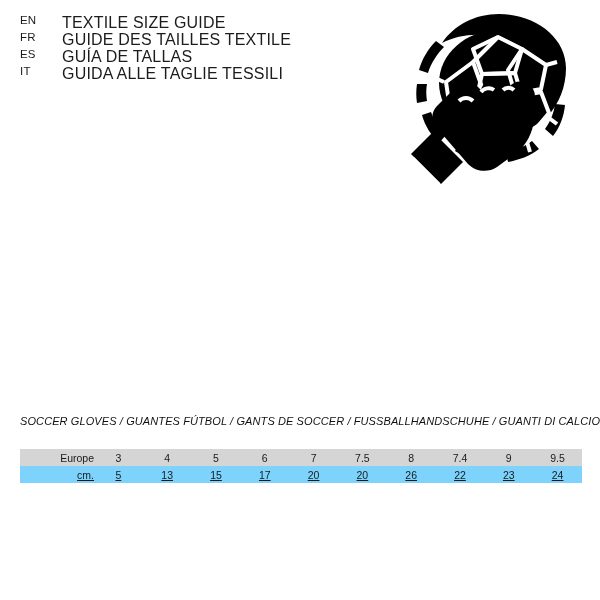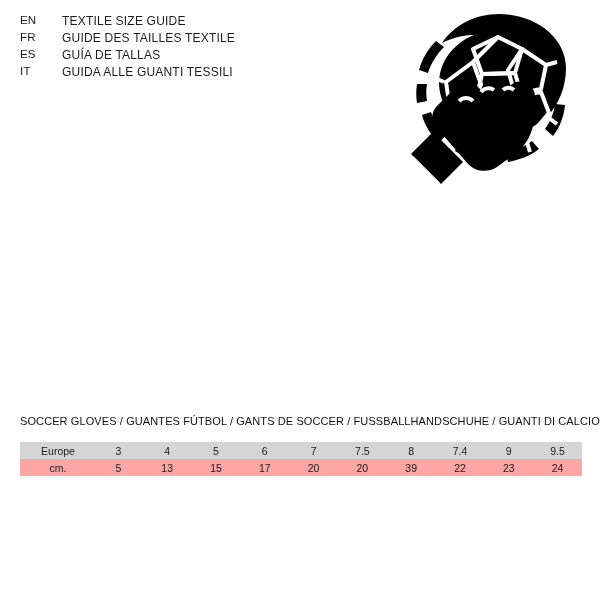--- a/index.html
+++ b/index.html
@@ -31,21 +31,21 @@
     letter-spacing: 0.2px;
     color: #1c1c1c;
   }
   .legend-code {
     width: 42px;
     flex: 0 0 42px;
     font-size: 11.5px;
   }
   .legend-label {
     white-space: nowrap;
-    font-size: 12px;
+    font-size: 16px;
   }
 
   
   .illustration {
     position: absolute;
     top: 8px;
     left: 395px;
     width: 190px;
     height: 190px;
   }
@@ -59,44 +59,46 @@
   .table-wrap {
     position: absolute;
     left: 20px;
     top: 415px;
     width: 562px;
   }
   .table-title {
     font-size: 11px;
     letter-spacing: 0.1px;
     color: #111111;
-    padding-bottom: 15px;
+    padding-bottom: 22px;
     white-space: nowrap;
+    font-style: italic;
   }
   table.size-table {
     border-collapse: collapse;
     width: 562px;
     table-layout: fixed;
   }
   table.size-table tr.row-shaded {
     background: #d5d5d5;
   }
   table.size-table tr.row-plain {
-    background: #fca5a5;
+    background: #7dd3fc;
+    text-decoration: underline;
   }
   table.size-table td {
     font-size: 10.5px;
     color: #1a1a1a;
     height: 17px;
     padding: 0;
     text-align: center;
     vertical-align: middle;
   }
   table.size-table td.row-head {
-    text-align: center;
+    text-align: right;
     padding-left: 2px;
     width: 72px;
   }
 </style>
 </head>
 <body>
 
 <div class="legend">
   <div class="legend-row">
     <span class="legend-code">EN</span>
@@ -105,21 +107,21 @@
   <div class="legend-row">
     <span class="legend-code">FR</span>
     <span class="legend-label">GUIDE DES TAILLES TEXTILE</span>
   </div>
   <div class="legend-row">
     <span class="legend-code">ES</span>
     <span class="legend-label">GUÍA DE TALLAS</span>
   </div>
   <div class="legend-row">
     <span class="legend-code">IT</span>
-    <span class="legend-label">GUIDA ALLE GUANTI TESSILI</span>
+    <span class="legend-label">GUIDA ALLE TAGLIE TESSILI</span>
   </div>
 </div>
 
 <div class="illustration">
   <svg viewBox="0 0 190 190" xmlns="http://www.w3.org/2000/svg" aria-hidden="true">
     <g fill="#000000">
 
       <path d="M104 6c-24 0-45 11-57 29 18-9 40-11 60-4 22 8 38 25 44 46 3 11 3 22 1 32 12-13 19-30 19-49 0-30-30-54-67-54z"></path>
 
       <path d="M41 33c-8 8-14 18-17 29l9 3c3-10 9-19 16-26z"></path>
@@ -178,20 +180,20 @@
         <td>9.5</td>
       </tr>
       <tr class="row-plain">
         <td class="row-head">cm.</td>
         <td>5</td>
         <td>13</td>
         <td>15</td>
         <td>17</td>
         <td>20</td>
         <td>20</td>
-        <td>39</td>
+        <td>26</td>
         <td>22</td>
         <td>23</td>
         <td>24</td>
       </tr>
     </tbody>
   </table>
 </div>
 
 </body></html>

